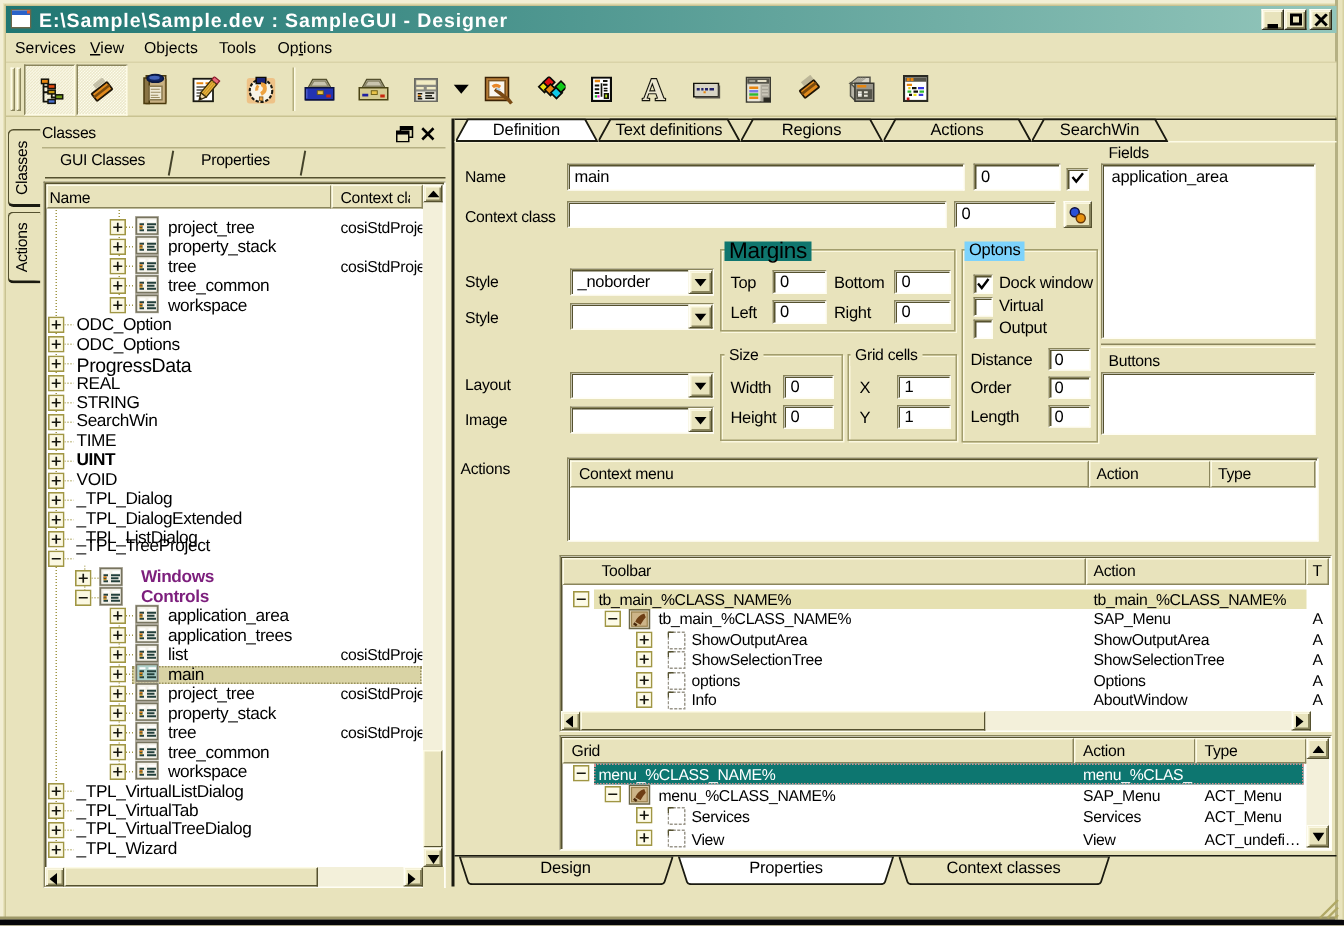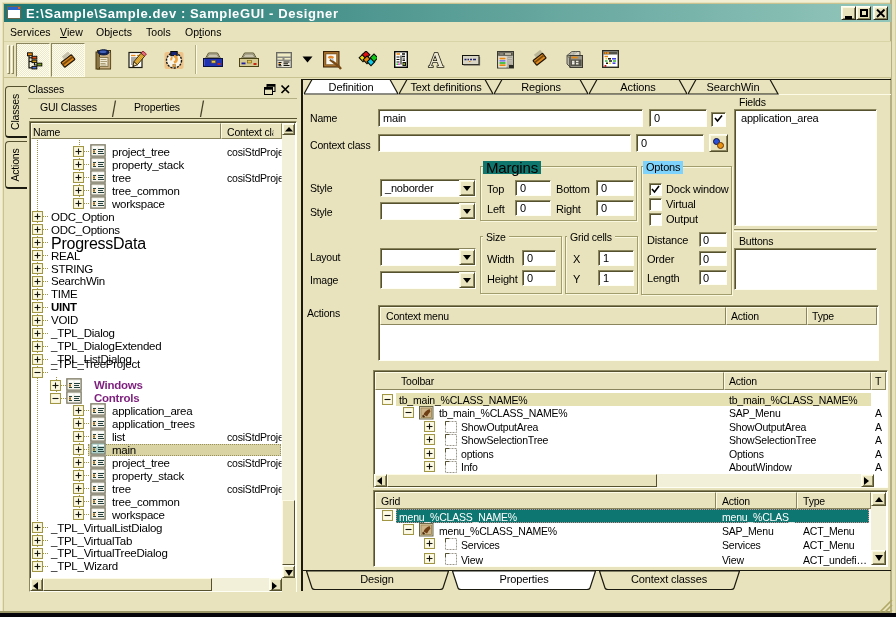--- a/index.html
+++ b/index.html
@@ -365,21 +365,21 @@
     <path d="M5.5 2.5 V8.5" stroke="#15150d" stroke-width="1.1"></path>
   </svg>
 <div class="ab" style="left:43px;top:229px;width:6px;height:1px;background-image:linear-gradient(90deg,#a09644 50%,transparent 50%);background-size:2px 1px"></div>
 <div class="ab t12" style="left:51px;top:224px;font-size:11.5px;letter-spacing:-.25px;color:#000;font-weight:normal">ODC_Options</div>
 <svg class="ab" style="left:32px;top:237px;" width="11" height="11">
     <rect x="0.5" y="0.5" width="10" height="10" fill="#fbf8e2" stroke="#a09644" stroke-width="1.1"></rect>
     <path d="M2.5 5.5 H8.5" stroke="#15150d" stroke-width="1.1"></path>
     <path d="M5.5 2.5 V8.5" stroke="#15150d" stroke-width="1.1"></path>
   </svg>
 <div class="ab" style="left:43px;top:242px;width:6px;height:1px;background-image:linear-gradient(90deg,#a09644 50%,transparent 50%);background-size:2px 1px"></div>
-<div class="ab t12" style="left:51px;top:237px;font-size:16px;letter-spacing:-.25px;color:#000;font-weight:normal">ProgressData</div>
+<div class="ab t12" style="left:51px;top:237px;font-size:13px;letter-spacing:-.25px;color:#000;font-weight:normal">ProgressData</div>
 <svg class="ab" style="left:32px;top:250px;" width="11" height="11">
     <rect x="0.5" y="0.5" width="10" height="10" fill="#fbf8e2" stroke="#a09644" stroke-width="1.1"></rect>
     <path d="M2.5 5.5 H8.5" stroke="#15150d" stroke-width="1.1"></path>
     <path d="M5.5 2.5 V8.5" stroke="#15150d" stroke-width="1.1"></path>
   </svg>
 <div class="ab" style="left:43px;top:255px;width:6px;height:1px;background-image:linear-gradient(90deg,#a09644 50%,transparent 50%);background-size:2px 1px"></div>
 <div class="ab t12" style="left:51px;top:250px;font-size:11.5px;letter-spacing:-.25px;color:#000;font-weight:normal">REAL</div>
 <svg class="ab" style="left:32px;top:263px;" width="11" height="11">
     <rect x="0.5" y="0.5" width="10" height="10" fill="#fbf8e2" stroke="#a09644" stroke-width="1.1"></rect>
     <path d="M2.5 5.5 H8.5" stroke="#15150d" stroke-width="1.1"></path>

